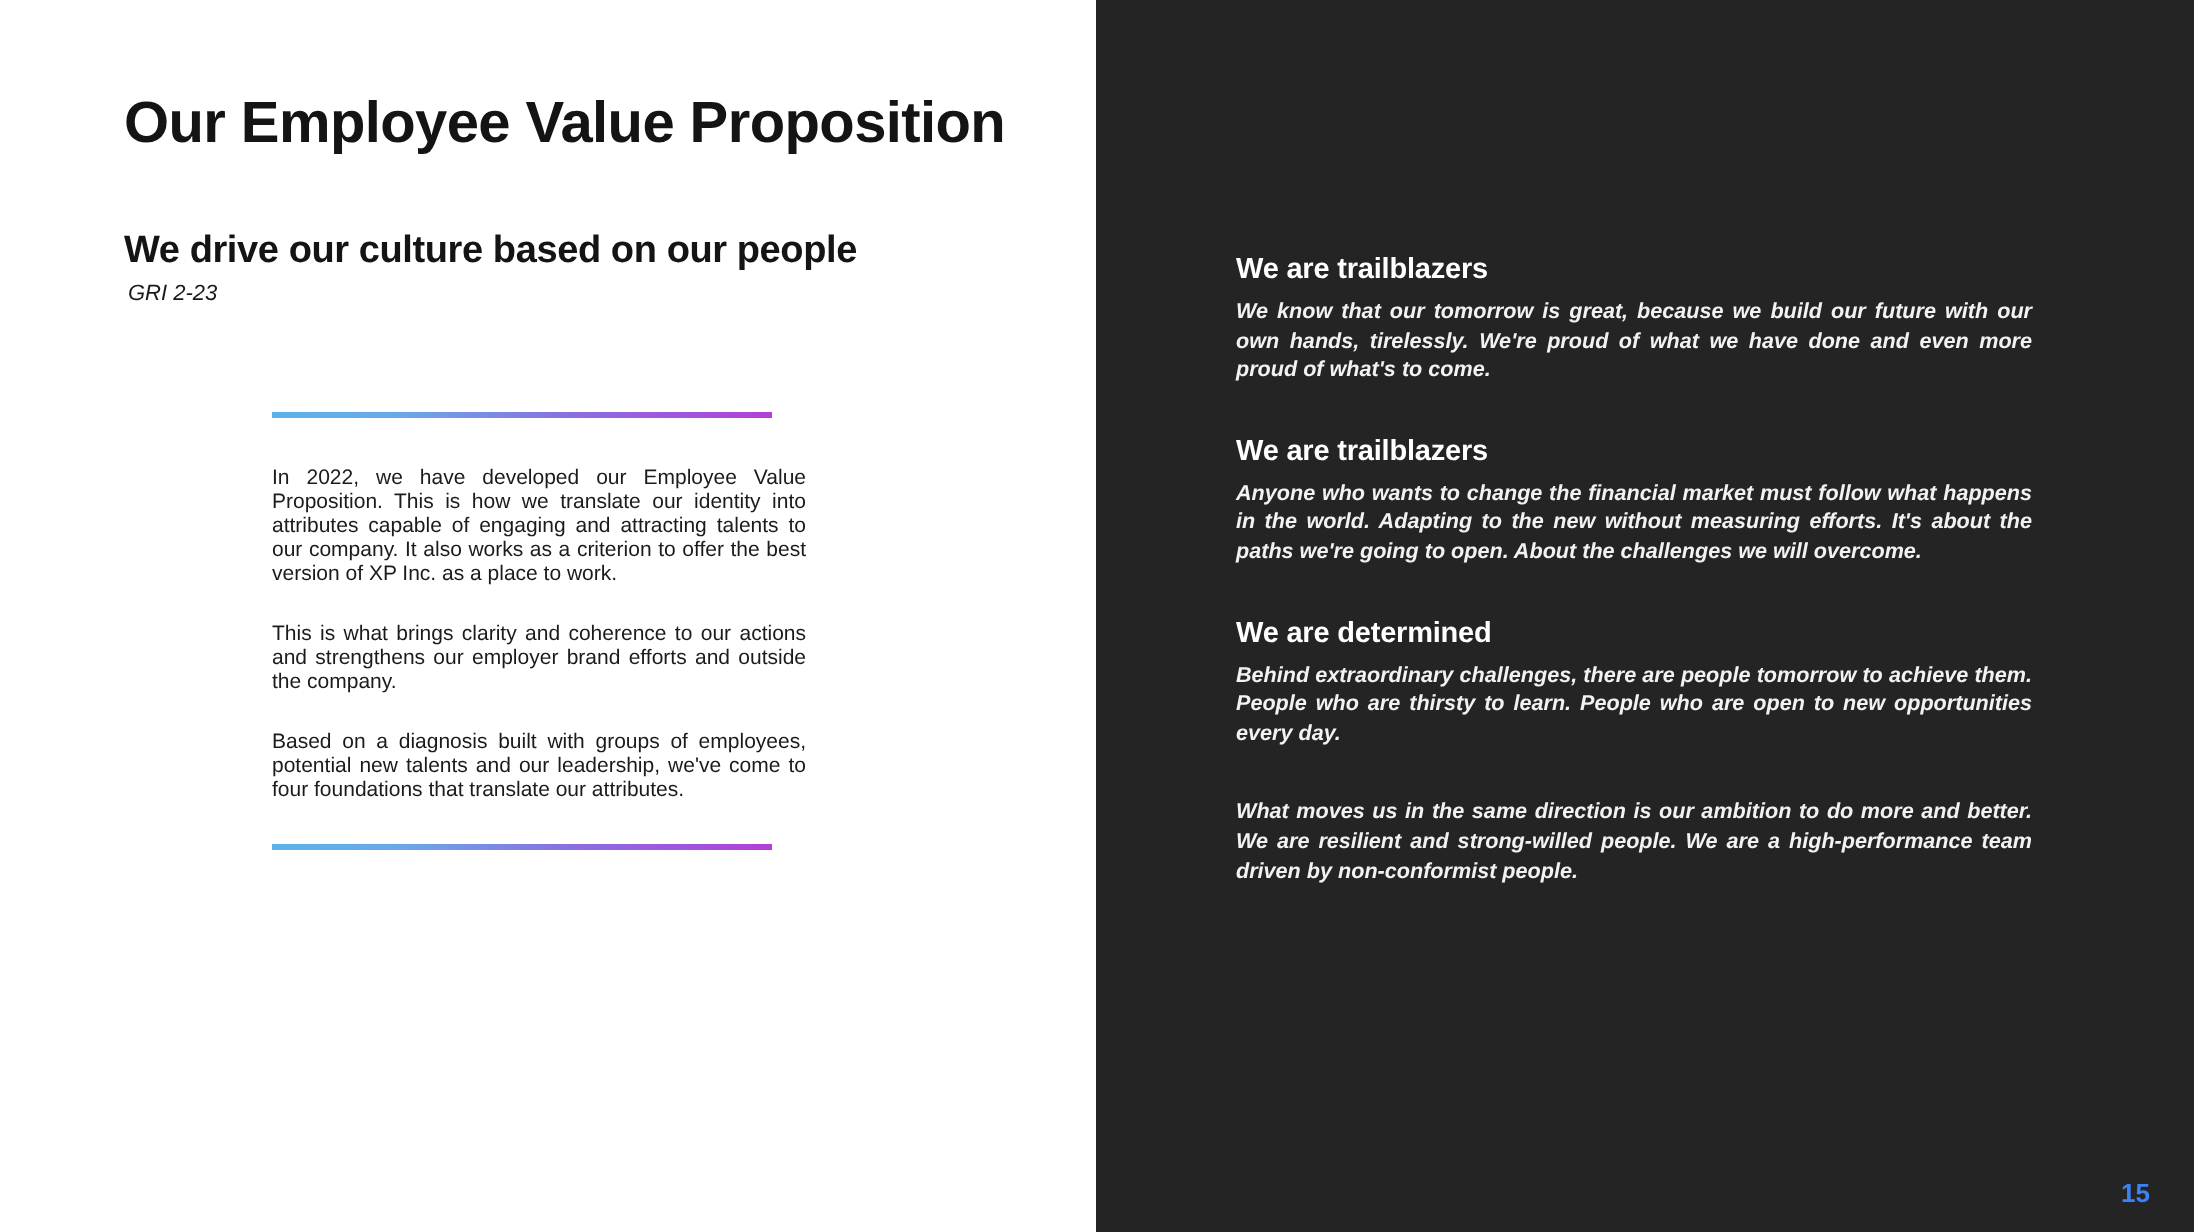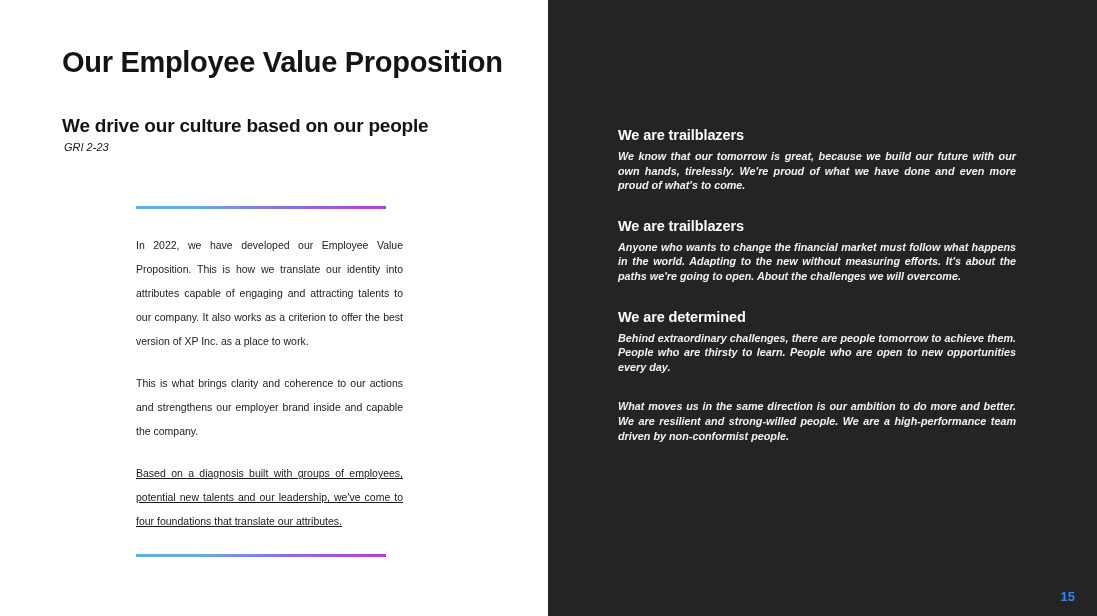--- a/index.html
+++ b/index.html
@@ -64,26 +64,26 @@
   }
   .rule {
     width: 250px;
     height: 3px;
     background: linear-gradient(90deg, #5bb3e8 0%, #6aa9e6 25%, #8a6fe0 60%, #b43fd6 100%);
   }
   .rule.top { margin-bottom: 24px; }
   .rule.bottom { margin-top: 21px; }
   .body-para {
     font-size: 10.5px;
-    line-height: 24px;
+    line-height: 12px;
     color: #1b1b1b;
     text-align: justify;
     margin: 0 0 18px 0;
   }
-  .body-para:last-of-type { margin-bottom: 0; text-decoration: underline; }
+  .body-para:last-of-type { margin-bottom: 0; }
   
   .right-panel {
     position: relative;
     width: 549px;
     height: 616px;
     background: #242424;
     box-sizing: border-box;
   }
   .values-list {
     position: absolute;
@@ -124,21 +124,21 @@
 <div class="slide">
 
   <div class="left-panel">
     <h1 class="title">Our Employee Value Proposition</h1>
     <h2 class="subtitle">We drive our culture based on our people</h2>
     <div class="gri-ref">GRI 2-23</div>
 
     <div class="body-block">
       <div class="rule top"></div>
       <p class="body-para">In 2022, we have developed our Employee Value Proposition. This is how we translate our identity into attributes capable of engaging and attracting talents to our company. It also works as a criterion to offer the best version of XP Inc. as a place to work.</p>
-      <p class="body-para">This is what brings clarity and coherence to our actions and strengthens our employer brand inside and capable the company.</p>
+      <p class="body-para">This is what brings clarity and coherence to our actions and strengthens our employer brand efforts and outside the company.</p>
       <p class="body-para">Based on a diagnosis built with groups of employees, potential new talents and our leadership, we've come to four foundations that translate our attributes.</p>
       <div class="rule bottom"></div>
     </div>
   </div>
 
   <div class="right-panel">
     <div class="values-list">
 
       <div class="value-item">
         <div class="value-heading">We are trailblazers</div>

